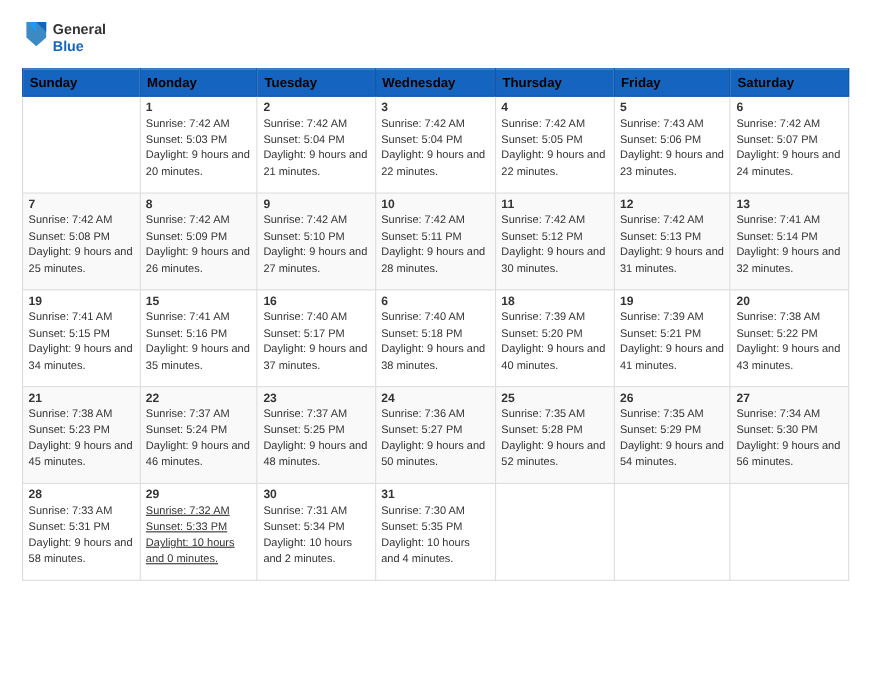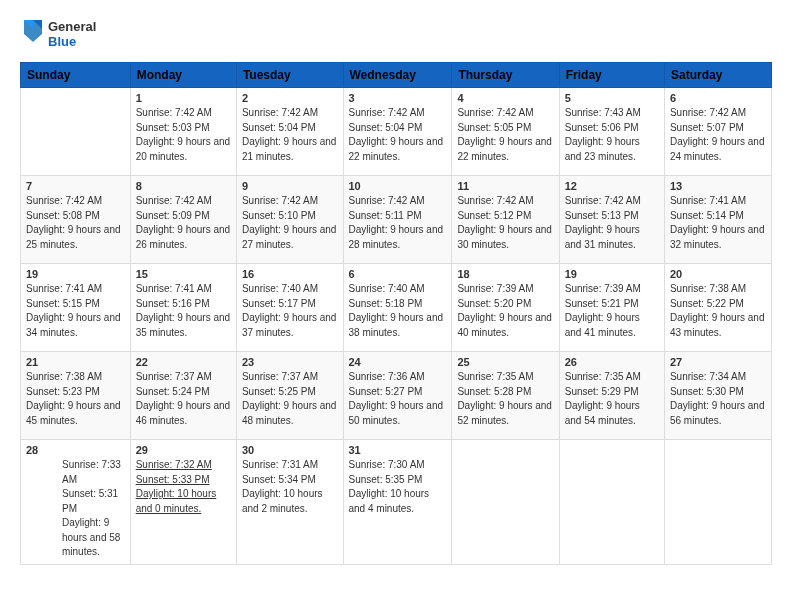--- a/index.html
+++ b/index.html
@@ -280,21 +280,21 @@
           <td>
             <div class="day-number">27</div>
             <div class="day-info" style="white-space: pre-line;">Sunrise: 7:34 AM
 Sunset: 5:30 PM
 Daylight: 9 hours and 56 minutes.</div>
           </td>
         </tr>
         <tr>
           <td>
             <div class="day-number">28</div>
-            <div class="day-info" style="white-space: pre-line; margin-left: 36px;">Sunrise: 7:33 AM
+            <div class="day-info" style="white-space: pre-line;">Sunrise: 7:33 AM
 Sunset: 5:31 PM
 Daylight: 9 hours and 58 minutes.</div>
           </td>
           <td>
             <div class="day-number">29</div>
             <div class="day-info" style="white-space: pre-line; text-decoration: underline;">Sunrise: 7:32 AM
 Sunset: 5:33 PM
 Daylight: 10 hours and 0 minutes.</div>
           </td>
           <td>

